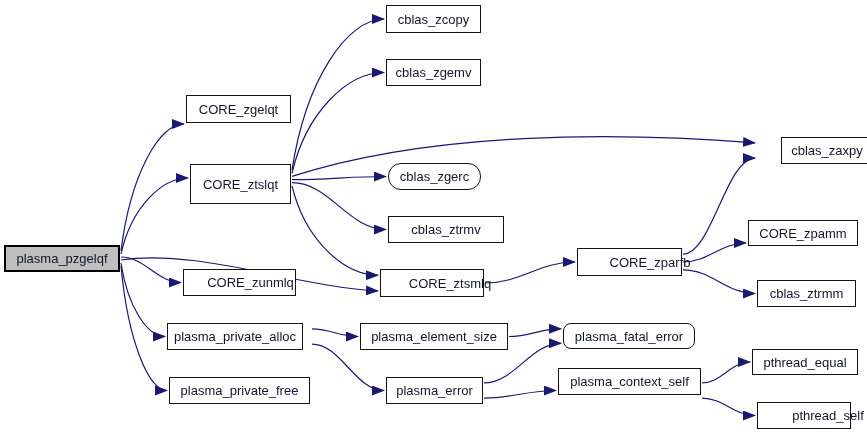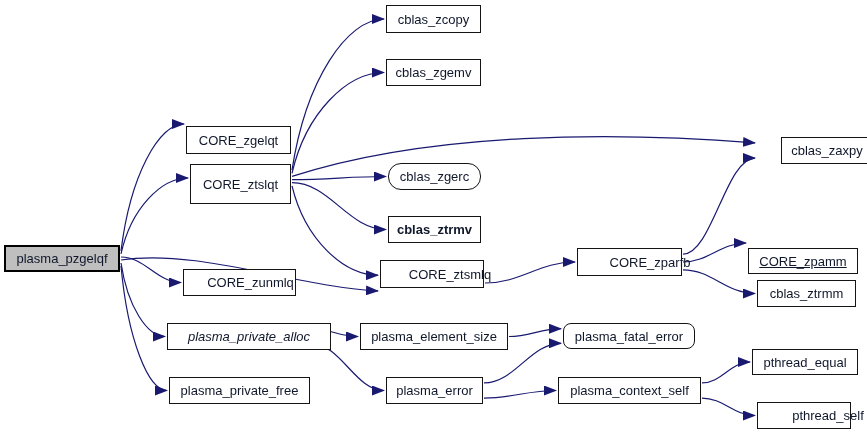--- a/index.html
+++ b/index.html
@@ -54,33 +54,33 @@
       <path d="M312,328.94 C330.4,328.94 339.6,336.5 358,336.5" fill="none" stroke="#191970" stroke-width="1.2" marker-end="url(#arrow)"></path>
       <path d="M312,344.06 C340.8,344.06 355.2,390.5 384,390.5" fill="none" stroke="#191970" stroke-width="1.2" marker-end="url(#arrow)"></path>
       <path d="M509,336.5 C529.8,336.5 540.2,328.72 561,328.72" fill="none" stroke="#191970" stroke-width="1.2" marker-end="url(#arrow)"></path>
       <path d="M484,382.94 C514.8,382.94 530.2,343.28 561,343.28" fill="none" stroke="#191970" stroke-width="1.2" marker-end="url(#arrow)"></path>
       <path d="M484,398.06 C512.8,398.06 527.2,390.5 556,390.5" fill="none" stroke="#191970" stroke-width="1.2" marker-end="url(#arrow)"></path>
       <path d="M702,382.94 C721.2,382.94 730.8,362 750,362" fill="none" stroke="#191970" stroke-width="1.2" marker-end="url(#arrow)"></path>
       <path d="M702,398.06 C723.2,398.06 733.8,415.5 755,415.5" fill="none" stroke="#191970" stroke-width="1.2" marker-end="url(#arrow)"></path>
     </svg>
 
 <div class="node highlight" style="left: 4px; top: 245px; width: 116px; height: 27px;">plasma_pzgelqf</div>
-    <div class="node" style="left: 186px; top: 126px; width: 105px; height: 28px;">CORE_zgelqt</div>
+    <div class="node" style="left: 186px; top: 95px; width: 105px; height: 28px;">CORE_zgelqt</div>
     <div class="node" style="left: 190px; top: 164px; width: 101px; height: 40px;">CORE_ztslqt</div>
     <div class="node" style="left: 386px; top: 5px; width: 95px; height: 28px;">cblas_zcopy</div>
     <div class="node" style="left: 386px; top: 59px; width: 95px; height: 27px;">cblas_zgemv</div>
     <div class="node" style="left: 757px; top: 137px; width: 92px; height: 27px; margin-left: 24px;">cblas_zaxpy</div>
     <div class="node" style="left: 388px; top: 163px; width: 93px; height: 27px; border-radius: 13px;">cblas_zgerc</div>
-    <div class="node" style="left: 388px; top: 216px; width: 93px; height: 27px; font-weight: bold;">cblas_ztrmv</div>
-    <div class="node" style="left: 380px; top: 260px; width: 104px; height: 28px; padding-left: 36px;">CORE_ztsmlq</div>
+    <div class="node" style="left: 388px; top: 216px; width: 116px; height: 27px;">cblas_ztrmv</div>
+    <div class="node" style="left: 380px; top: 269px; width: 104px; height: 28px; padding-left: 36px;">CORE_ztsmlq</div>
     <div class="node" style="left: 183px; top: 269px; width: 113px; height: 27px; padding-left: 22px;">CORE_zunmlq</div>
     <div class="node" style="left: 577px; top: 248px; width: 105px; height: 28px; padding-left: 41px;">CORE_zparfb</div>
-    <div class="node" style="left: 748px; top: 248px; width: 110px; height: 26px; text-decoration: underline;">CORE_zpamm</div>
+    <div class="node" style="left: 748px; top: 220px; width: 110px; height: 26px;">CORE_zpamm</div>
     <div class="node" style="left: 757px; top: 280px; width: 99px; height: 27px;">cblas_ztrmm</div>
-    <div class="node" style="left: 167px; top: 323px; width: 164px; height: 27px; font-style: italic;">plasma_private_alloc</div>
+    <div class="node" style="left: 167px; top: 323px; width: 136px; height: 27px;">plasma_private_alloc</div>
     <div class="node" style="left: 360px; top: 323px; width: 148px; height: 27px;">plasma_element_size</div>
     <div class="node" style="left: 169px; top: 377px; width: 141px; height: 27px;">plasma_private_free</div>
     <div class="node" style="left: 386px; top: 377px; width: 97px; height: 27px;">plasma_error</div>
     <div class="node" style="left: 563px; top: 323px; width: 132px; height: 26px; border-radius: 8px;">plasma_fatal_error</div>
-    <div class="node" style="left: 558px; top: 377px; width: 143px; height: 27px;">plasma_context_self</div>
+    <div class="node" style="left: 558px; top: 368px; width: 143px; height: 27px;">plasma_context_self</div>
     <div class="node" style="left: 752px; top: 349px; width: 106px; height: 26px;">pthread_equal</div>
     <div class="node" style="left: 757px; top: 402px; width: 94px; height: 27px; padding-left: 48px;">pthread_self</div>
   </div>
 
 </body></html>

